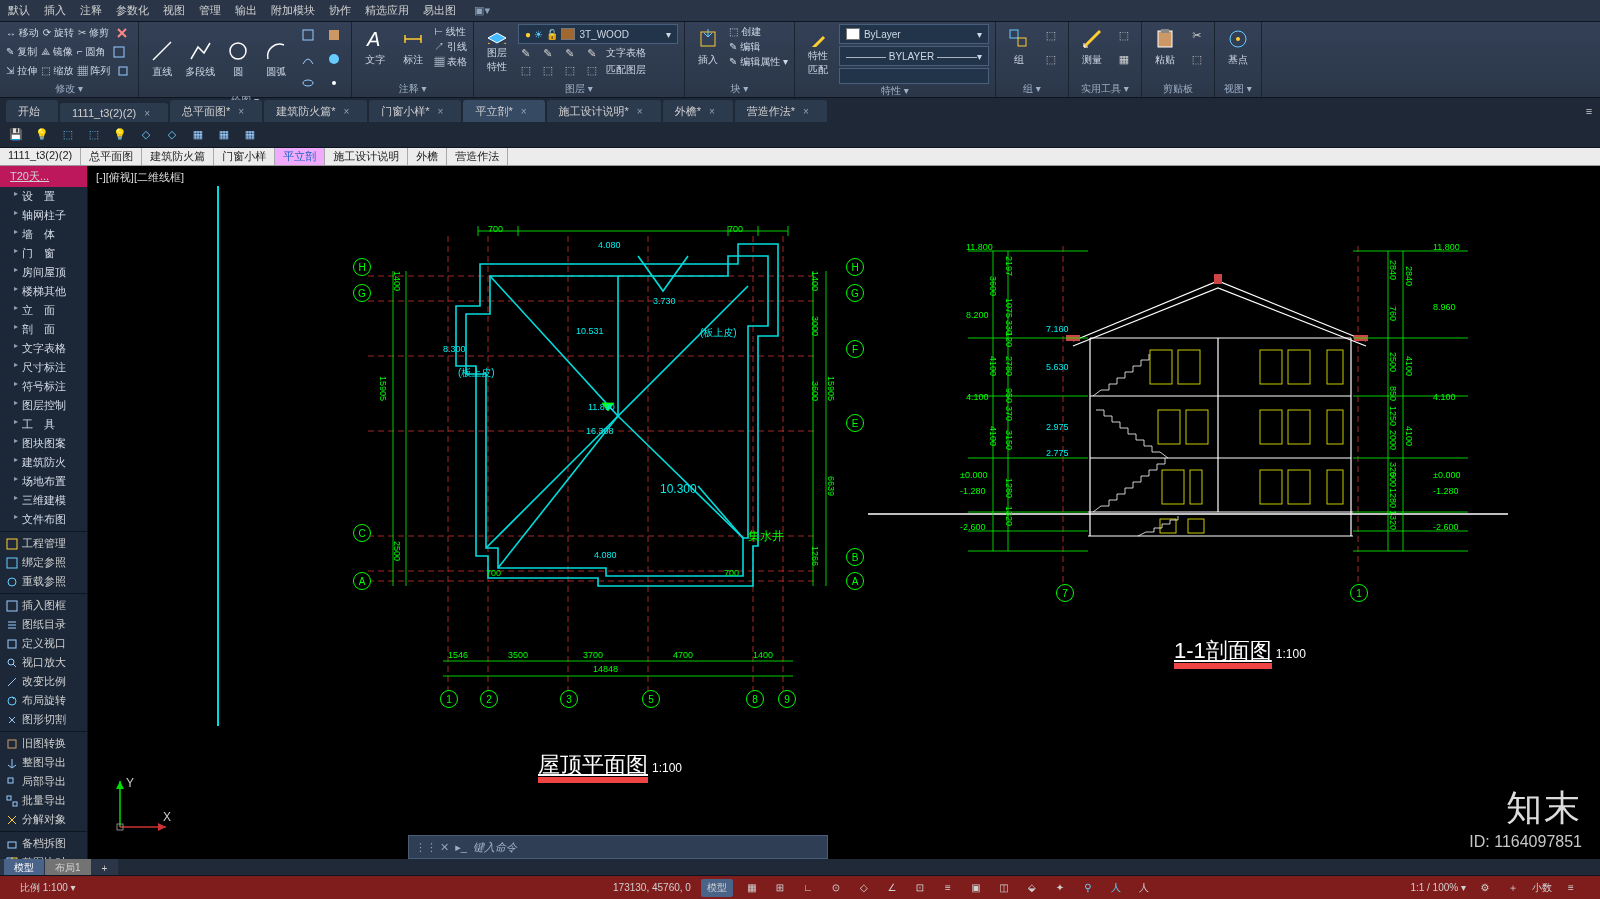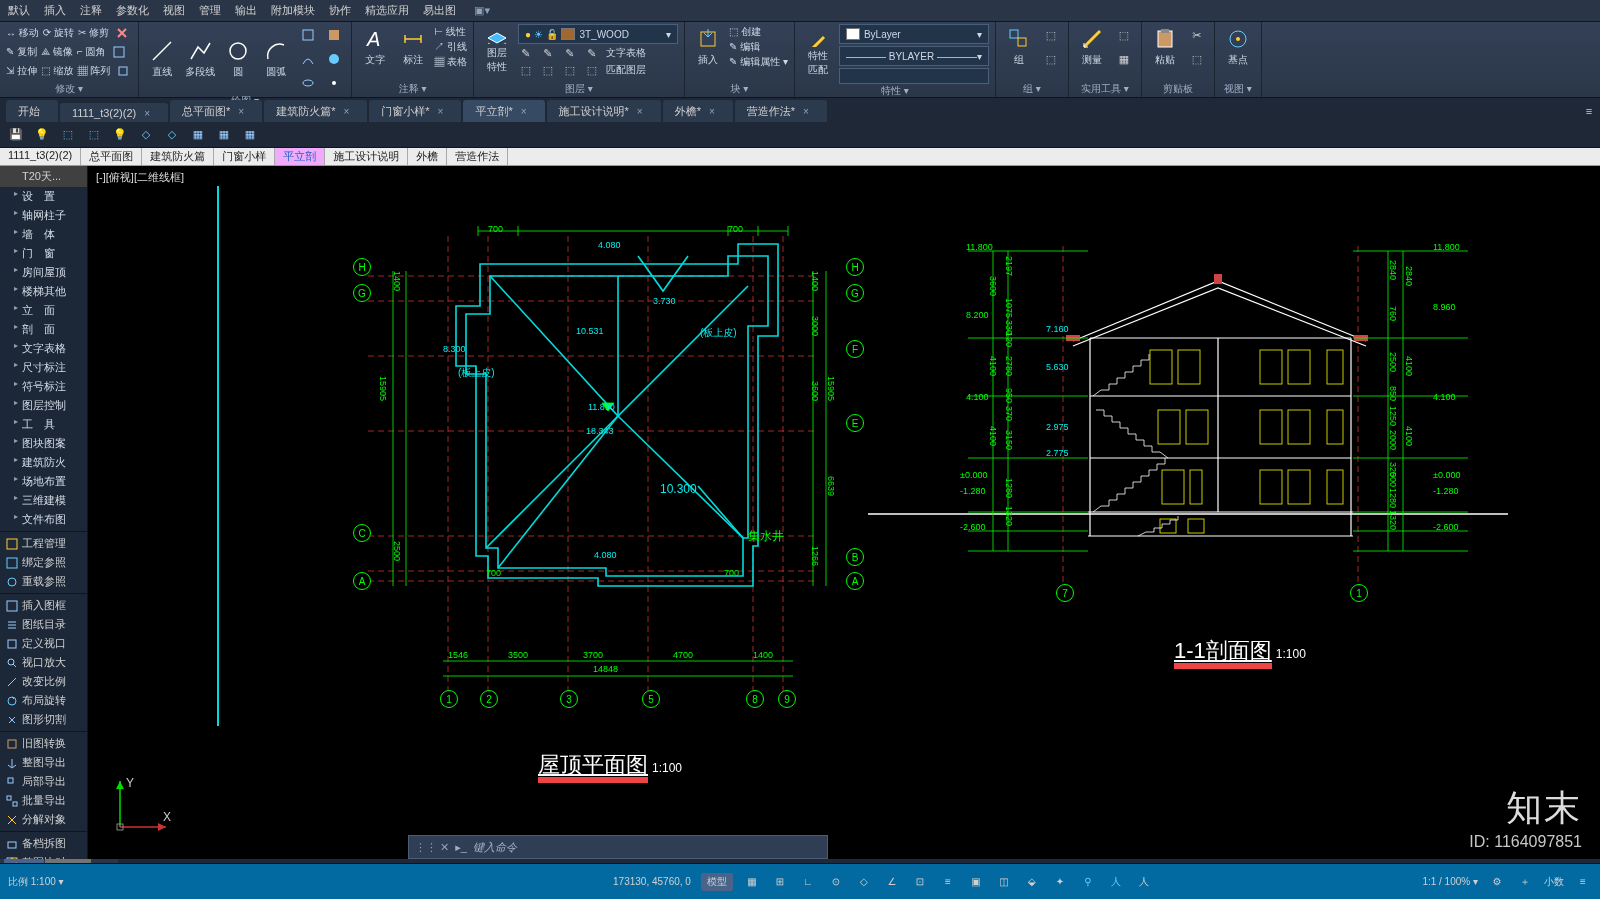--- a/index.html
+++ b/index.html
@@ -20,40 +20,40 @@
 .tab1 { background: #2c3a4e; padding: 4px 18px 3px 12px; border-top-left-radius: 3px; border-top-right-radius: 3px; margin-right: 2px; display: flex; align-items: center; gap: 8px; font-size: 11px; position: relative; cursor: pointer; }
 .tab1.active { background: #374a64; }
 .tab1 .x { font-size: 10px; color: #8fa2bc; }
 .qat { background: #1e2836; height: 26px; display: flex; align-items: center; padding: 0 8px; gap: 10px; border-bottom: 1px solid #0d1520; }
 .qat .ic { width: 16px; height: 16px; display: flex; align-items: center; justify-content: center; }
 .layouttabs { background: #ececec; height: 18px; display: flex; font-size: 11px; color: #222; border-bottom: 1px solid #999; }
 .ltab { padding: 1px 8px; border-right: 1px solid #aaa; cursor: pointer; }
 .ltab.active { background: #f0abfc; color: #1a63c6; }
 .main { display: flex; height: 693px; }
 .leftnav { width: 88px; background: #1c2838; border-right: 1px solid #0d1520; overflow-y: auto; font-size: 11px; }
-.leftnav .hdr { background: #404040; padding: 3px 22px; }
+.leftnav .hdr { background: #be185d; padding: 3px 10px; text-decoration: underline; }
 .leftnav .it { padding: 2px 8px 2px 14px; display: flex; white-space: nowrap; color: #d6dde8; cursor: pointer; }
 .leftnav .it::before { content: "▸"; font-size: 8px; margin-right: 4px; color: #8fa2bc; }
 .leftnav .sep { height: 1px; background: #0d1520; margin: 2px 0; }
 .leftnav .it2 { padding: 2px 8px 2px 6px; display: flex; align-items: center; gap: 4px; cursor: pointer; }
 .leftnav .it2 svg { flex-shrink: 0; }
 .canvas { flex: 1; background: #000; position: relative; overflow: hidden; }
 .viewlabel { position: absolute; top: 4px; left: 8px; color: #ddd; font-size: 11px; }
 .drawing { position: absolute; }
 .bubble { width: 18px; height: 18px; border: 1px solid #0f0; border-radius: 50%; display: flex; align-items: center; justify-content: center; font-size: 10px; color: #0f0; background: #000; }
 .dimtxt { position: absolute; color: #0f0; font-size: 9px; font-family: Arial; white-space: nowrap; }
 .dimtxt.v { writing-mode: vertical-rl; text-orientation: mixed; }
 .anntxt { position: absolute; color: #0ee; font-size: 10px; white-space: nowrap; }
 .title-u { position: absolute; color: #fff; font-family: "SimSun", serif; }
 .title-u .main-t { font-size: 22px; text-decoration: underline; border-bottom: 6px solid #ef4444; }
 .title-u .scale { font-size: 12px; margin-left: 4px; }
 .ucs { position: absolute; bottom: 20px; left: 20px; }
 .cmdline { position: absolute; bottom: 0; left: 320px; height: 24px; display: flex; align-items: center; background: #2f3e54; border: 1px solid #4a5d78; padding: 0 6px; font-size: 11px; color: #a0b0c8; width: 420px; }
 .cmdline .handle { margin-right: 6px; color: #8fa2bc; }
-.status { background: #0369a1; height: 36px; display: flex; align-items: center; justify-content: space-between; padding: 0 8px; font-size: 10px; border-top: 1px solid #0d1520; position: absolute; bottom: 0; left: 0; right: 0; }
+.status { background: #7f1d1d; height: 24px; display: flex; align-items: center; justify-content: space-between; padding: 0 20px; font-size: 10px; border-top: 1px solid #0d1520; position: absolute; bottom: 0; left: 0; right: 0; }
 .status .l, .status .r { display: flex; align-items: center; gap: 10px; }
 .status .sbtn { width: 18px; height: 18px; display: flex; align-items: center; justify-content: center; border-radius: 2px; cursor: pointer; }
 .modeltabs { background: #2a3648; height: 18px; display: flex; align-items: center; font-size: 10px; padding-left: 4px; position: absolute; bottom: 22px; left: 0; }
 .mtab { padding: 2px 10px; background: #737373; margin-right: 1px; cursor: pointer; }
 .mtab.active { background: #4a6388; color: #fff; }
 .watermark { position: absolute; bottom: 48px; right: 18px; text-align: right; color: #ddd; margin-top: 8px; }
 .watermark .brand { font-size: 36px; font-weight: 300; letter-spacing: 2px; }
 .watermark .id { font-size: 16px; color: #c8c8c8; }
 </style>
 </head>
@@ -625,21 +625,21 @@
     <div class="dimtxt v" style="left:722px;top:105px">1400</div>
     <div class="dimtxt v" style="left:722px;top:150px">3000</div>
     <div class="dimtxt v" style="left:722px;top:215px">3600</div>
     <div class="dimtxt v" style="left:722px;top:380px">1266</div>
     <div class="dimtxt v" style="left:738px;top:210px">15905</div>
     <div class="dimtxt v" style="left:738px;top:310px">6639</div>
     <div class="dimtxt" style="left:624px;top:140px;color:#0ee"></div>
     <div class="anntxt" style="left:370px;top:200px">(板上皮)</div>
     <div class="anntxt" style="left:612px;top:160px">(板上皮)</div>
     <div class="anntxt" style="left:500px;top:236px;font-size:9px">11.890</div>
-    <div class="anntxt" style="left:498px;top:260px;font-size:9px">18.343</div>
+    <div class="anntxt" style="left:498px;top:260px;font-size:9px">16.308</div>
     <div class="anntxt" style="left:488px;top:160px;font-size:9px">10.531</div>
     <div class="anntxt" style="left:565px;top:130px;font-size:9px">3.730</div>
     <div class="anntxt" style="left:572px;top:316px;font-size:12px">10.300</div>
     <div class="anntxt" style="left:660px;top:362px;font-size:12px;color:#0f0">集水井</div>
 
     <div class="bubble" style="position:absolute;left:265px;top:92px">H</div>
     <div class="bubble" style="position:absolute;left:265px;top:118px">G</div>
     <div class="bubble" style="position:absolute;left:265px;top:358px">C</div>
     <div class="bubble" style="position:absolute;left:265px;top:406px">A</div>
     <div class="bubble" style="position:absolute;left:758px;top:92px">H</div>

